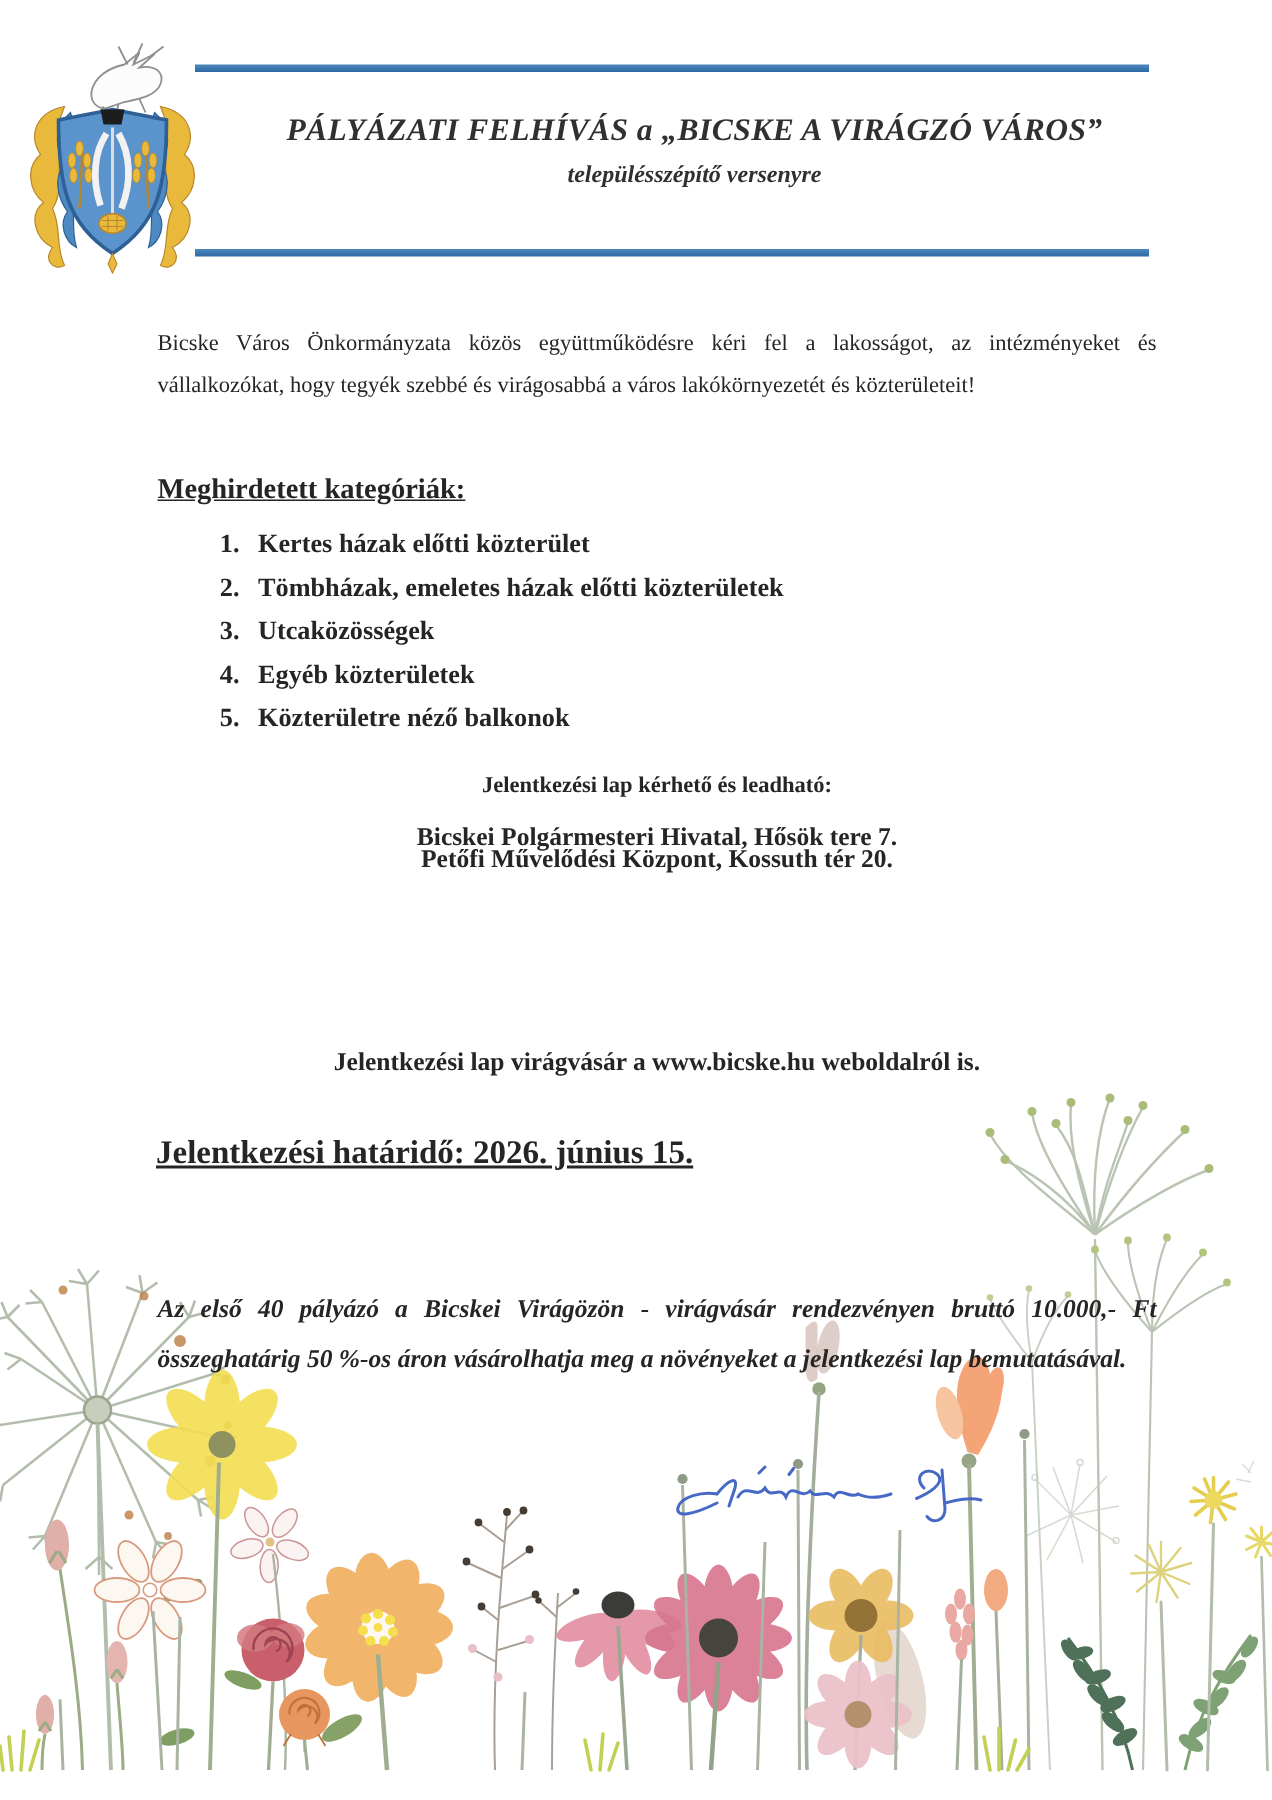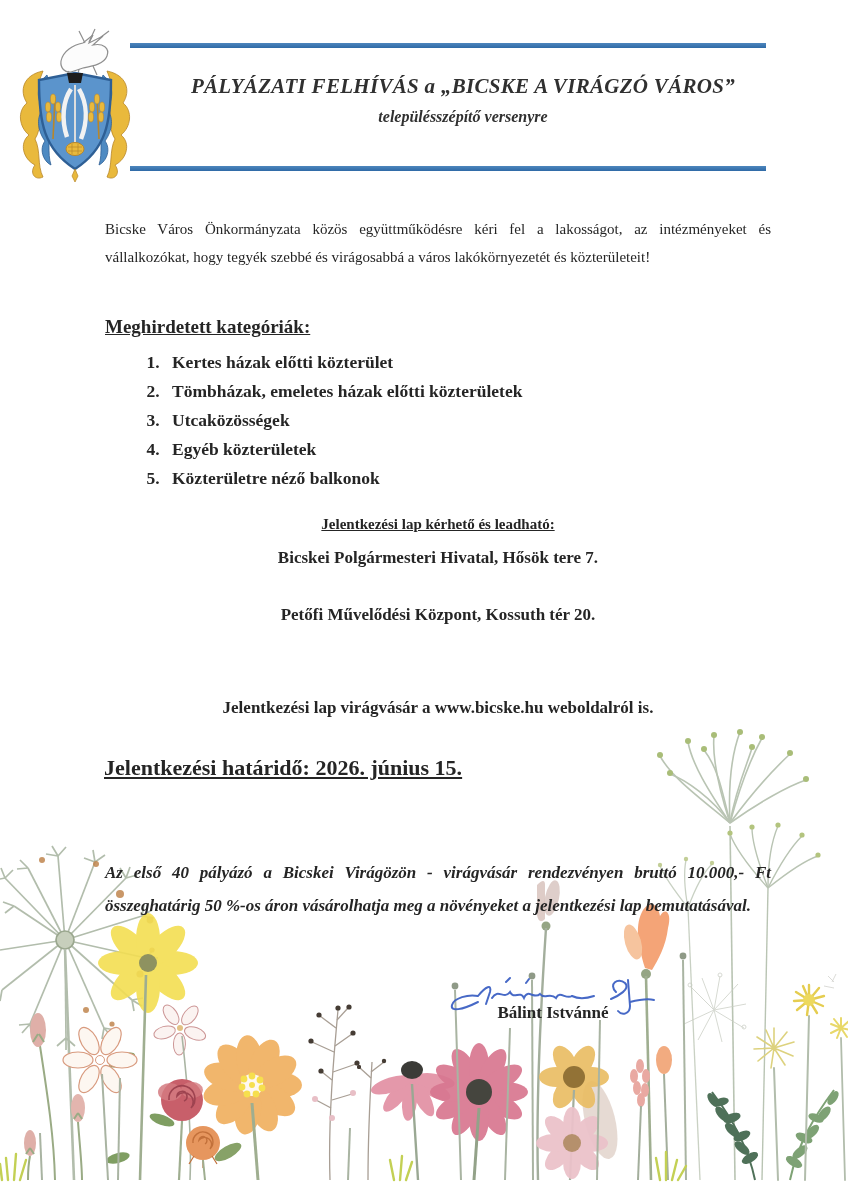--- a/index.html
+++ b/index.html
@@ -32,23 +32,23 @@
   }
   ol.cats{
     position:absolute;left:118px;top:348px;margin:0;padding:0 0 0 46px;
     font-size:17.5px;font-weight:bold;line-height:29px;
   }
   ol.cats li{padding-left:8px;}
   ol.cats li::marker{font-weight:bold;}
 
   .center-col{position:absolute;left:105px;width:666px;text-align:center;}
   .loc-heading{top:516px;font-size:15px;font-weight:bold;}
-  .loc-heading span{text-decoration:underline;}
+  .loc-heading span{}
   .loc-1{top:548px;font-size:17px;font-weight:bold;}
-  .loc-2{top:605px;font-size:17px;font-weight:bold;}
+  .loc-2{top:563px;font-size:17px;font-weight:bold;}
   .loc-3{top:622px;font-size:17px;font-weight:bold;}
   .download{top:698px;font-size:17px;font-weight:bold;}
 
   .deadline{
     position:absolute;left:104px;top:755px;
     font-size:22px;font-weight:bold;text-decoration:underline;
   }
   .discount{
     position:absolute;left:105px;width:666px;top:839px;
     font-size:17px;font-weight:bold;font-style:italic;line-height:33px;text-align:justify;
@@ -525,17 +525,16 @@
         <path d="M30 30 C14 38 2 40 4 33 C6 26 20 22 30 24 C38 14 44 12 42 20 L38 32"></path>
         <path d="M44 26 C50 16 56 28 62 20 C66 28 72 18 76 26 C80 16 86 28 92 22 C96 28 102 20 108 26 C112 18 118 28 124 24"></path>
         <path d="M58 10 L62 6 M78 11 L81 7"></path>
         <path d="M124 24 C132 28 140 26 146 24"></path>
         <path d="M168 20 C160 12 170 5 177 11 C183 17 170 24 163 27"></path>
         <path d="M180 8 L182 34 C182 42 174 44 170 39"></path>
         <path d="M182 30 C190 28 198 26 206 28"></path>
       </g>
     </svg>
     <div class="sig-block">
-      <div class="sig-name">Bálint Istvánné</div>
     </div>
 
   </div>
 </div>
 
 </body></html>

